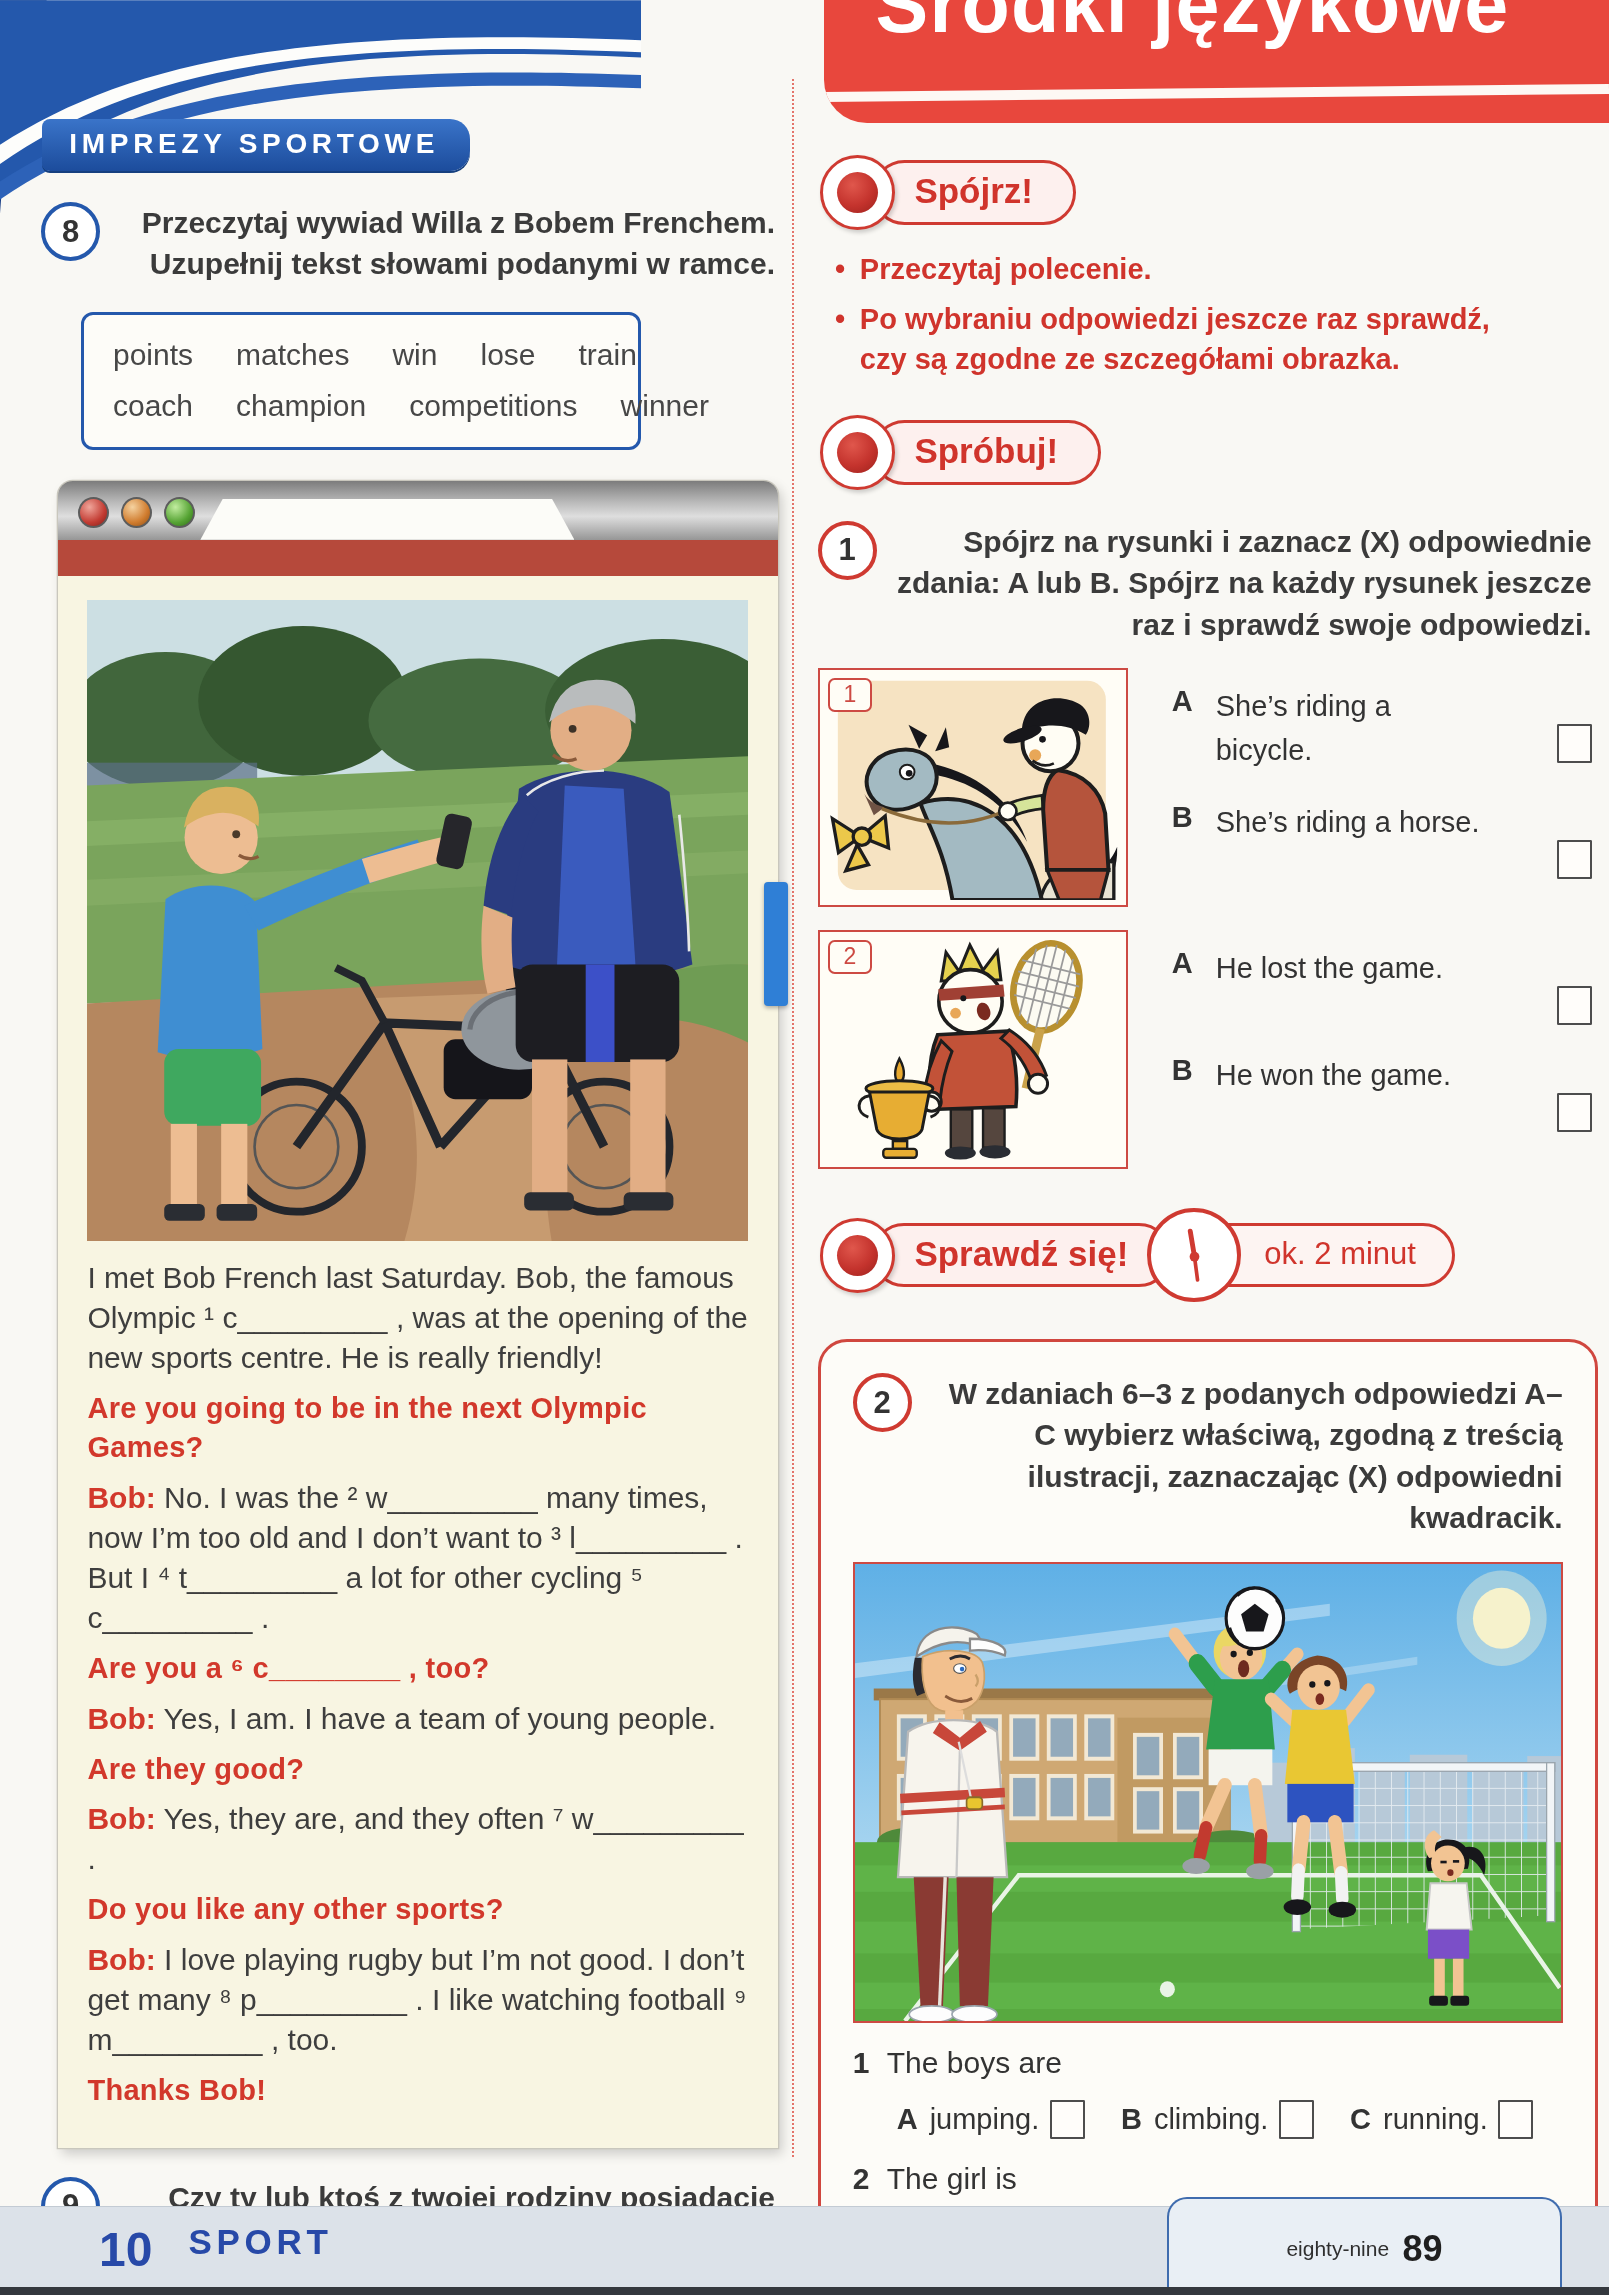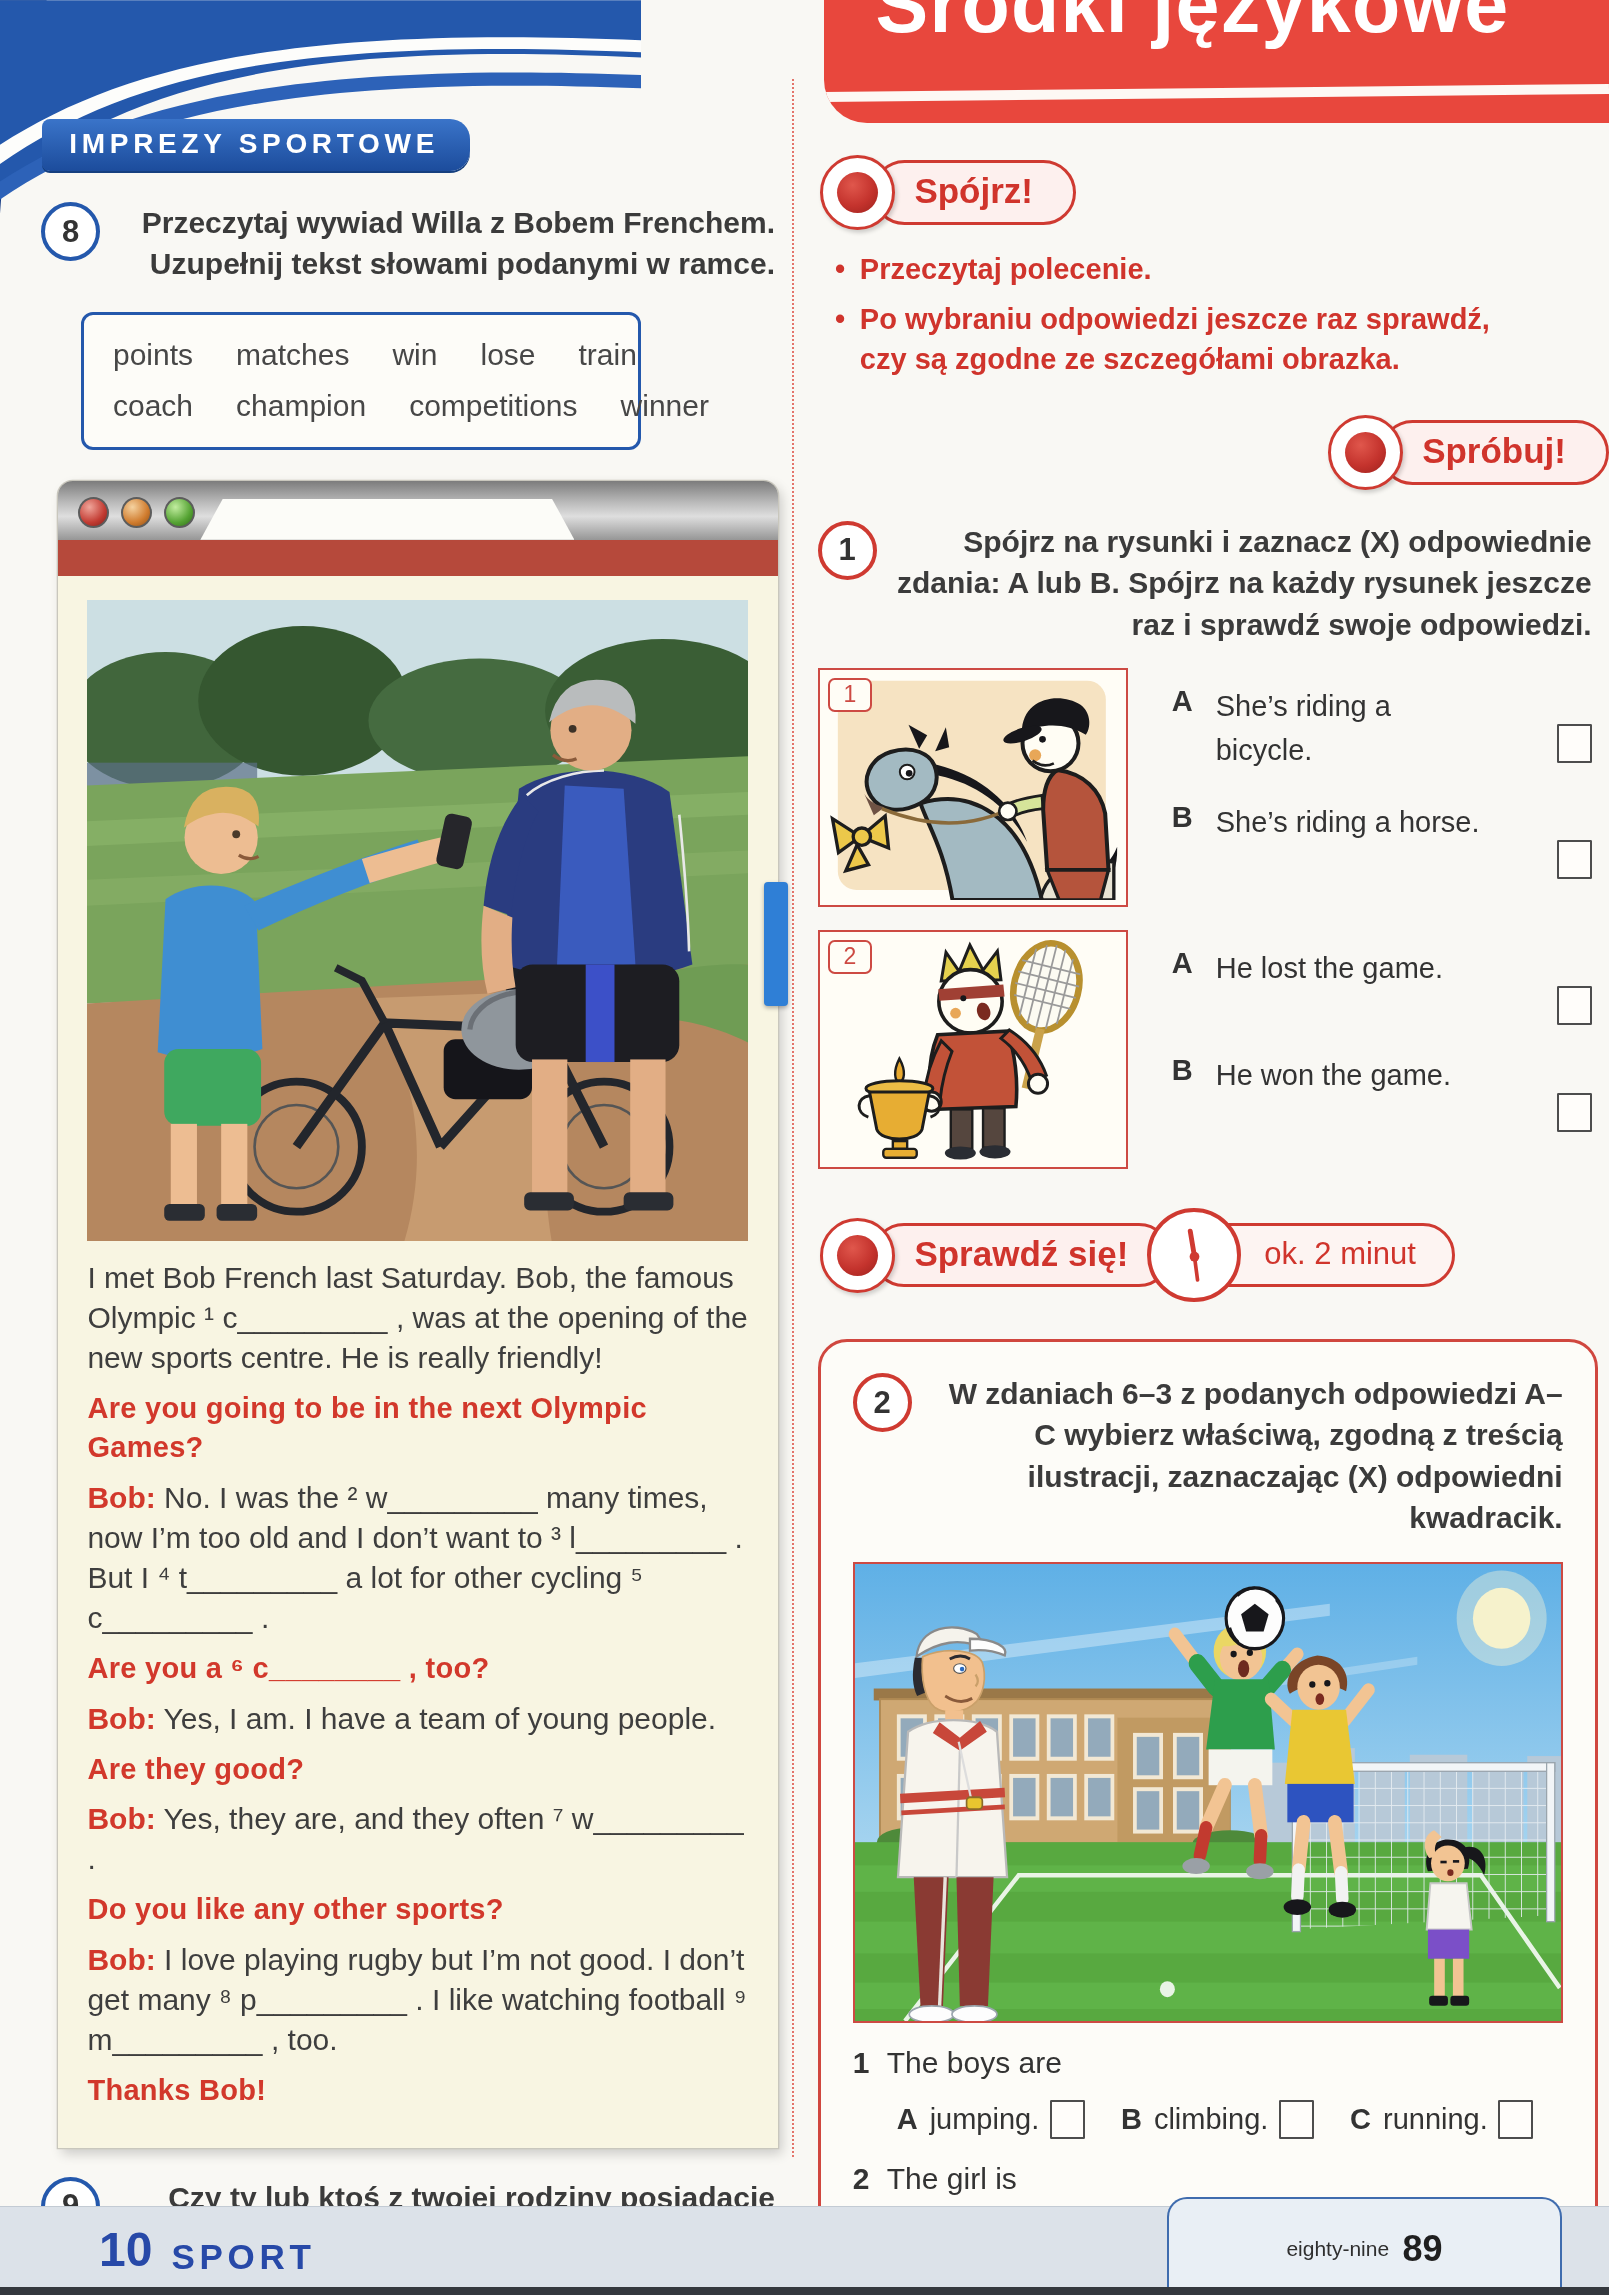--- a/index.html
+++ b/index.html
@@ -74,21 +74,21 @@
         padding:8px 40px 10.7px 39px;color:#d0342c;font-weight:bold;font-size:35px;z-index:1;}
   .clock-circle{flex:none;width:86px;height:86px;border-radius:50%;background:#fff;border:4.7px solid #cf3a31;
                 margin-left:-24px;z-index:3;display:flex;align-items:center;justify-content:center;}
   .pill-time{margin-left:-27px;background:#fdf4f2;border:3.3px solid #cf3a31;border-radius:0 40px 40px 0;
              padding:9.4px 36px 12px 47px;color:#d0342c;font-size:31px;z-index:1;}
 
   .look-row{margin-top:32px;margin-left:13.4px;}
   .bullets{margin:18.7px 0 0 28px;}
   .bullets .b-item{display:flex;gap:14.7px;color:#d0342c;font-weight:bold;font-size:29px;line-height:1.4;margin:9.4px 0;}
   .b-dot{flex:none;}
-  .try-row{margin-top:35px;margin-left:13.4px;justify-content:flex-end;}
+  .try-row{margin-top:35px;margin-left:13.4px;}
   .ex1{margin-top:31px;margin-left:10.7px;width:775px;}
 
   .pic-row{display:flex;margin:23px 0 0 10.7px;}
   .pic-box{flex:none;position:relative;width:306px;height:235px;border:2.7px solid #cd4a43;background:#fffdf6;}
   .pic-badge{position:absolute;left:8px;top:8px;min-width:27px;text-align:center;border:2px solid #cd4a43;
              border-radius:6.7px;background:#fffdf6;color:#cd4a43;font-size:23px;padding:1.3px 6.7px;z-index:2;}
   .opts{flex:1;padding:17.4px 0 0 44px;display:flex;flex-direction:column;gap:29px;}
   .opt{display:flex;font-size:29px;color:#333;}
   .opt .letter{flex:none;width:44px;font-weight:bold;}
   .opt .txt{width:267px;line-height:1.5;}
@@ -103,21 +103,21 @@
   .q-stem{display:flex;gap:17.4px;font-size:30px;color:#333;}
   .q-num{font-weight:bold;}
   .q-opts{display:flex;align-items:center;margin:20px 0 0 44px;font-size:29px;color:#333;}
   .q-opts .letter{font-weight:bold;margin-right:12px;}
   .q-opts .txt{margin-right:10.7px;}
   .q-opts .cbx{margin:0 36px 0 0;}
   .q-opts .cbx:last-child{margin-right:0;}
 
   
   .footer{position:absolute;left:0;right:0;top:2206px;height:90px;background:#dce2e9;border-top:1.3px solid #c3cbd4;}
-  .unit{position:absolute;left:99px;top:14.7px;display:flex;align-items:flex-end;gap:19px;color:#2749a8;}
+  .unit{position:absolute;left:99px;top:14.7px;display:flex;align-items:flex-start;gap:36px;color:#2749a8;}
   .unit .unit-no{font-size:48px;font-weight:bold;}
   .unit .unit-label{font-size:35px;font-weight:bold;letter-spacing:4.7px;}
   .page-tab{position:absolute;right:47px;top:2197px;width:391px;height:99px;background:#e9eff5;
             border:2px solid #3f6cae;border-bottom:none;border-radius:20px 20px 0 0;
             display:flex;align-items:center;justify-content:center;gap:13.4px;}
   .page-tab .pw{font-size:21px;color:#2f2f2f;}
   .page-tab .pn{font-size:36px;font-weight:bold;color:#1f1f1f;}
   .bottom-strip{position:absolute;left:0;right:0;bottom:0;height:8px;background:#34383e;}
 </style>
 </head>

